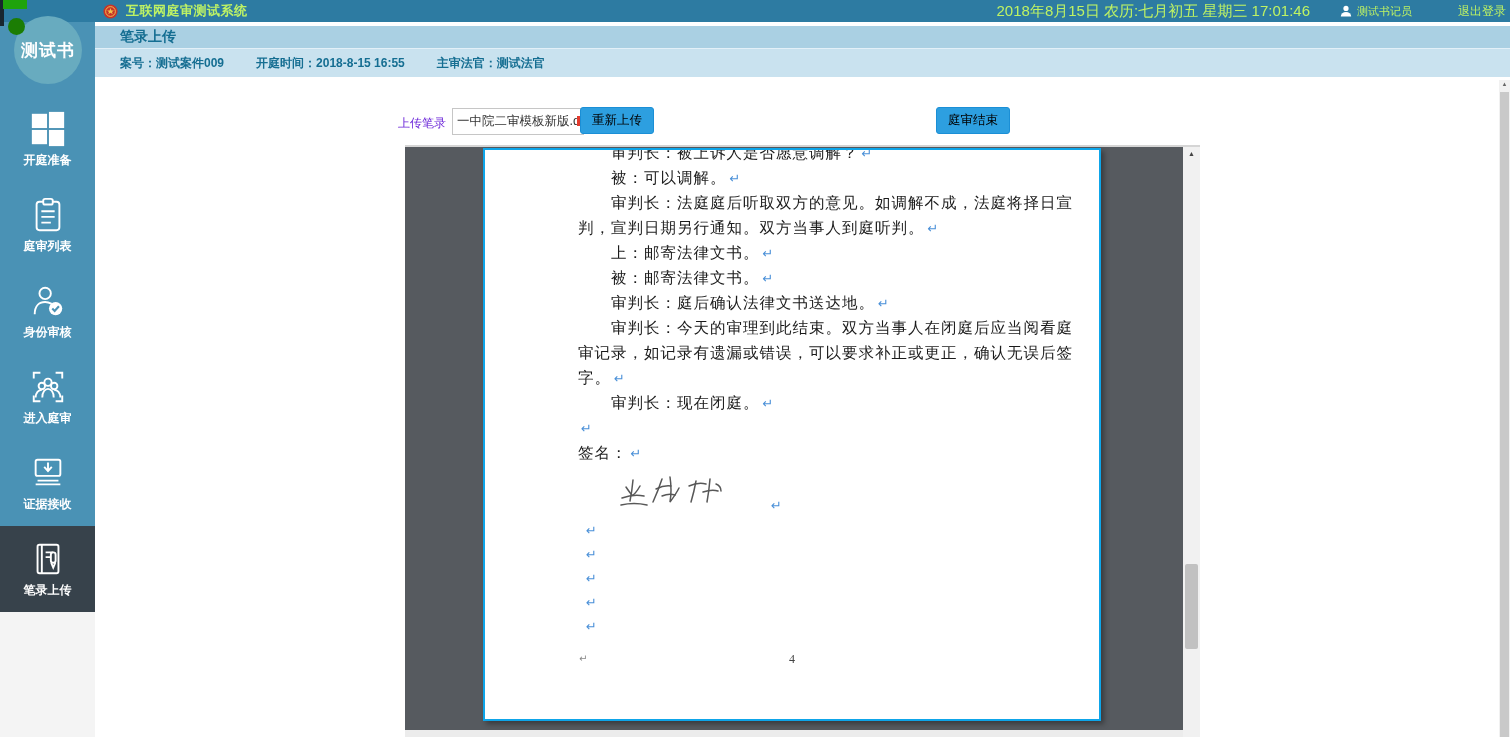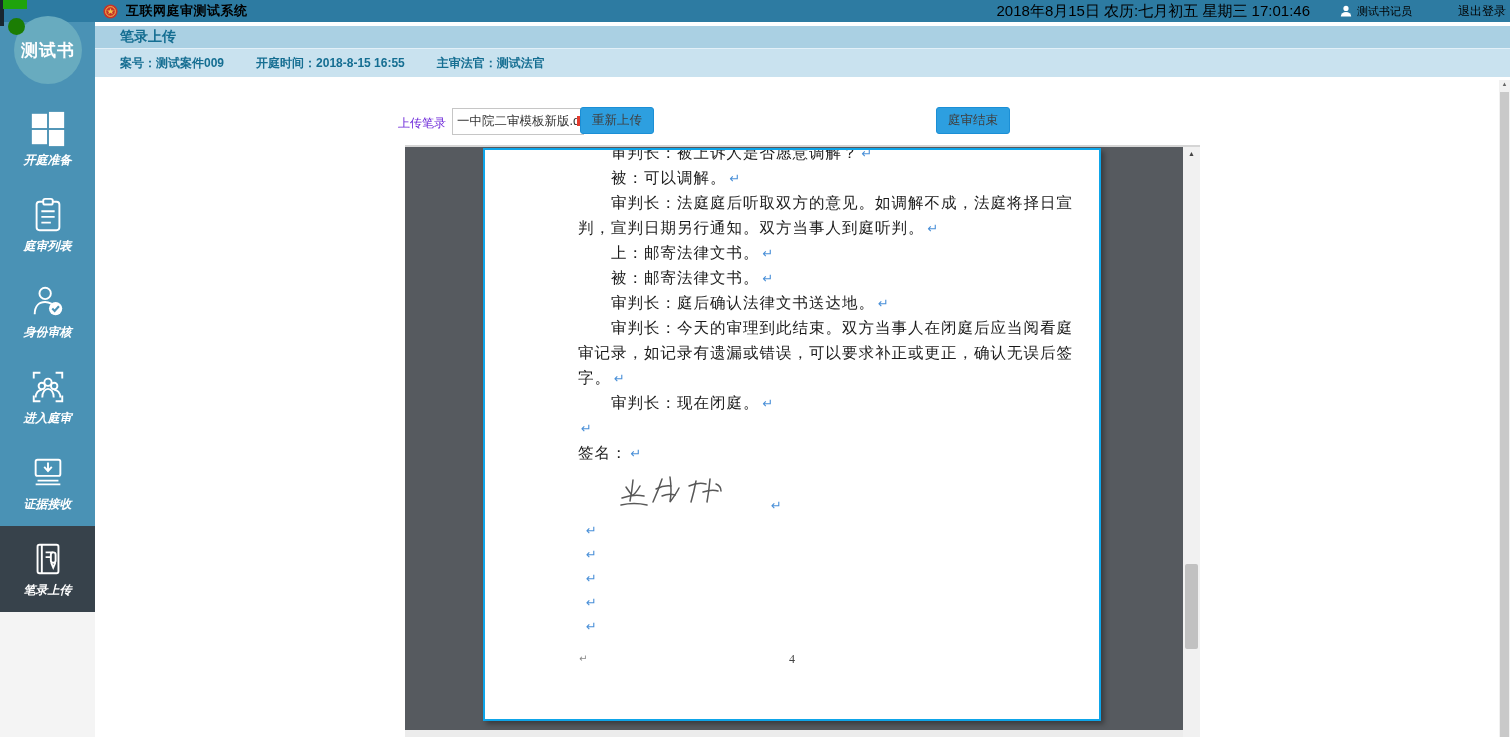--- a/index.html
+++ b/index.html
@@ -1,34 +1,34 @@
 <!DOCTYPE html>
 <html><head>
 <meta charset="utf-8">
 <style>
   html,body{margin:0;padding:0;background:#fff;}
   .stage{position:relative;width:1510px;height:737px;overflow:hidden;
          font-family:"Liberation Sans","DejaVu Sans",sans-serif;background:#fff;}
 
   
   .topbar{position:absolute;left:0;top:0;width:1510px;height:22px;background:#2d7ba2;
-          display:flex;align-items:center;color:#000000;z-index:5;}
+          display:flex;align-items:center;color:#bef264;z-index:5;}
   .emblem{margin-left:103px;width:15px;height:15px;flex:0 0 auto;}
   .app-title{margin-left:8px;font-size:13px;font-weight:bold;letter-spacing:.5px;}
   .datetime{margin-left:auto;font-size:15px;}
   .userbox{margin-left:30px;display:flex;align-items:center;font-size:11px;}
   .userbox svg{margin-right:5px;}
   .logout{margin-left:46px;margin-right:4px;font-size:12px;cursor:pointer;}
 
   
   .sidebar{position:absolute;left:0;top:22px;width:95px;height:715px;background:#f4f4f4;}
   .sidebar-blue{position:absolute;left:0;top:0;width:95px;height:590px;background:#4a92b5;}
   .nav-item{position:absolute;left:0;width:95px;height:86px;display:flex;flex-direction:column;
             align-items:center;justify-content:center;color:#fff;cursor:pointer;}
-  .nav-item .lbl{font-size:12px;font-weight:bold;margin-top:4px;font-style:italic;}
+  .nav-item .lbl{font-size:12px;font-weight:bold;margin-top:4px;}
   .nav-item.active{background:#37424b;}
   .n0{top:74px}.n1{top:160px}.n2{top:246px}.n3{top:332px}.n4{top:418px}.n5{top:504px}
 
   
   .corner-black{position:absolute;left:0;top:0;width:4px;height:26px;background:#18262e;z-index:30;}
   .corner-green{position:absolute;left:3px;top:0;width:24px;height:9px;background:#1fa30c;z-index:30;}
   .avatar{position:absolute;left:14px;top:16px;width:68px;height:68px;border-radius:50%;
           background:#68abbf;z-index:31;display:flex;align-items:center;justify-content:center;
           color:#fff;font-size:17px;font-weight:bold;letter-spacing:1px;}
   .status-dot{position:absolute;left:8px;top:18px;width:17px;height:17px;border-radius:50%;
@@ -42,21 +42,21 @@
             border-top:1px solid #e3f0f8;display:flex;align-items:center;gap:32px;
             font-size:12px;font-weight:bold;color:#156e92;}
   .case-bar span:first-child{margin-left:25px;}
 
   
   .upload-label{position:absolute;left:398px;top:115px;font-size:12px;color:#6d28d9;}
   .file-input{position:absolute;left:452px;top:108px;width:122px;height:25px;background:#fff;
               border:1px solid #c6c6c6;font-size:12.5px;color:#333;line-height:25px;
               padding:0 4px;white-space:nowrap;overflow:hidden;}
   .input-cursor{position:absolute;right:3px;top:7px;width:3px;height:10px;background:#e33b2e;}
-  .btn{position:absolute;height:27px;background:#2d9fe0;border:1px solid #1b8fd6;color:#404040;
+  .btn{position:absolute;height:27px;background:#2d9fe0;border:1px solid #1b8fd6;color:#000000;
        font-size:12.5px;border-radius:3px;padding:0 11px;cursor:pointer;
        font-family:"Liberation Sans",sans-serif;}
   .btn-reupload{left:580px;top:107px;}
   .btn-end{left:936px;top:107px;}
 
   
   .viewer{position:absolute;left:405px;top:145px;width:795px;height:592px;background:#565a5f;
           border-top:2px solid #d5d5d5;box-sizing:border-box;}
   .page{position:absolute;left:78px;top:1px;width:618px;height:573px;background:#fff;
         border:2px solid #0ea5e9;box-sizing:border-box;overflow:hidden;

